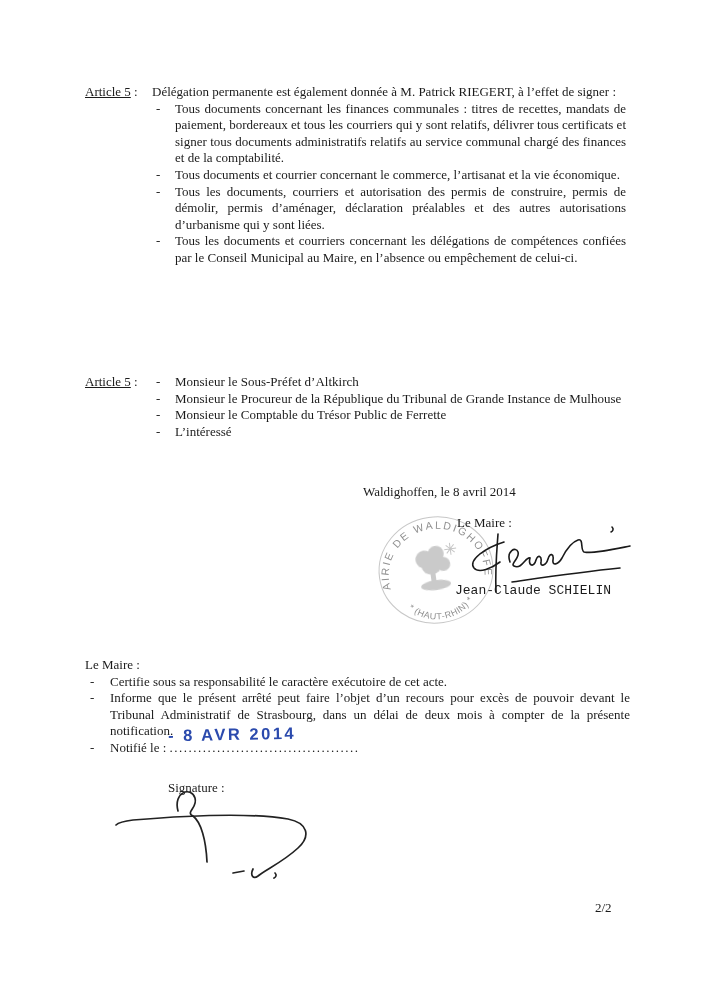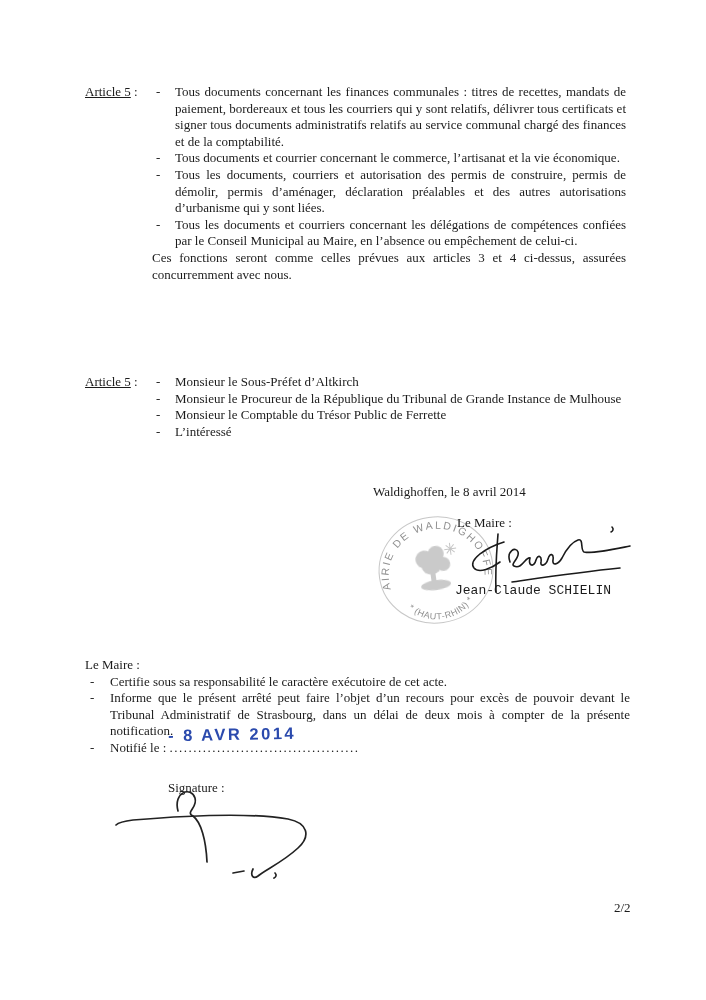--- a/index.html
+++ b/index.html
@@ -10,66 +10,66 @@
     font-size:13px; line-height:16.6px; color:#1b1b1b; overflow:hidden;
   }
   .article { position:absolute; left:85px; width:541px; display:flex; }
   .alabel { width:67px; flex:none; white-space:nowrap; }
   .alabel .u { text-decoration:underline; }
   .abody { flex:1; }
   .abody p { text-align:justify; }
   .li { display:flex; }
   .li .dash { width:23px; flex:none; padding-left:4px; }
   .li p { flex:1; text-align:justify; }
-  .dateline { position:absolute; left:373px; top:484px; }
+  .dateline { position:absolute; left:363px; top:484px; }
   .sig-title { position:absolute; left:457px; top:515px; z-index:3; }
   .sig-name  { position:absolute; left:455px; top:583px; z-index:3;font-family:Liberation Mono, monospace; }
   .seal-svg  { position:absolute; left:373px; top:512px; z-index:1; }
   .sig-svg   { position:absolute; left:440px; top:518px; z-index:2; }
   .footer { position:absolute; left:85px; top:657px; width:545px; }
   .footer .li .dash { width:25px; padding-left:5px; }
   .notif-line { display:flex; align-items:baseline; }
   .notif-line .dash { width:25px; flex:none; padding-left:5px; }
   .dots { letter-spacing:1.5px; }
   .date-stamp {
     position:absolute; left:168px; top:726px; z-index:4;
     font-family:"Liberation Sans","DejaVu Sans",sans-serif;
     font-weight:700; font-size:16.5px; letter-spacing:2.5px;
     transform:rotate(-1.2deg); white-space:nowrap;
   }
   .signature-label { position:absolute; left:168px; top:766px;margin-top:14px; }
   .scrawl-svg { position:absolute; left:103px; top:778px; }
-  .page-number { position:absolute; left:614px; top:900px; }
+  .page-number { position:absolute; left:595px; top:900px; }
   svg { display:block; }
 </style>
 </head>
 <body>
 
 <div class="page">
 
   <section class="article" style="top:84px">
     <div class="alabel"><span class="u">Article 5</span><span> :</span></div>
     <div class="abody">
+      <p>Délégation permanente est également donnée à M. Patrick RIEGERT, à l’effet de signer :</p>
       <div class="li">
           <span class="dash">-</span>
           <p>Tous documents concernant les finances communales : titres de recettes, mandats de paiement, bordereaux et tous les courriers qui y sont relatifs, délivrer tous certificats et signer tous documents administratifs relatifs au service communal chargé des finances et de la comptabilité.</p>
         </div>
       <div class="li">
           <span class="dash">-</span>
           <p>Tous documents et courrier concernant le commerce, l’artisanat et la vie économique.</p>
         </div>
       <div class="li">
           <span class="dash">-</span>
           <p>Tous les documents, courriers et autorisation des permis de construire, permis de démolir, permis d’aménager, déclaration préalables et des autres autorisations d’urbanisme qui y sont liées.</p>
         </div>
       <div class="li">
           <span class="dash">-</span>
           <p>Tous les documents et courriers concernant les délégations de compétences confiées par le Conseil Municipal au Maire, en l’absence ou empêchement de celui-ci.</p>
         </div>
-      <p>Ces fonctions seront comme celles prévues aux articles 3 et 4 ci-dessus, assurées concurremment avec nous.</p>
     </div>
   </section>
 
   <section class="article" style="top:374px">
     <div class="alabel"><span class="u">Article 5</span><span> :</span></div>
     <div class="abody">
       <div class="li">
           <span class="dash">-</span>
           <p>Monsieur le Sous-Préfet d’Altkirch</p>
         </div>

